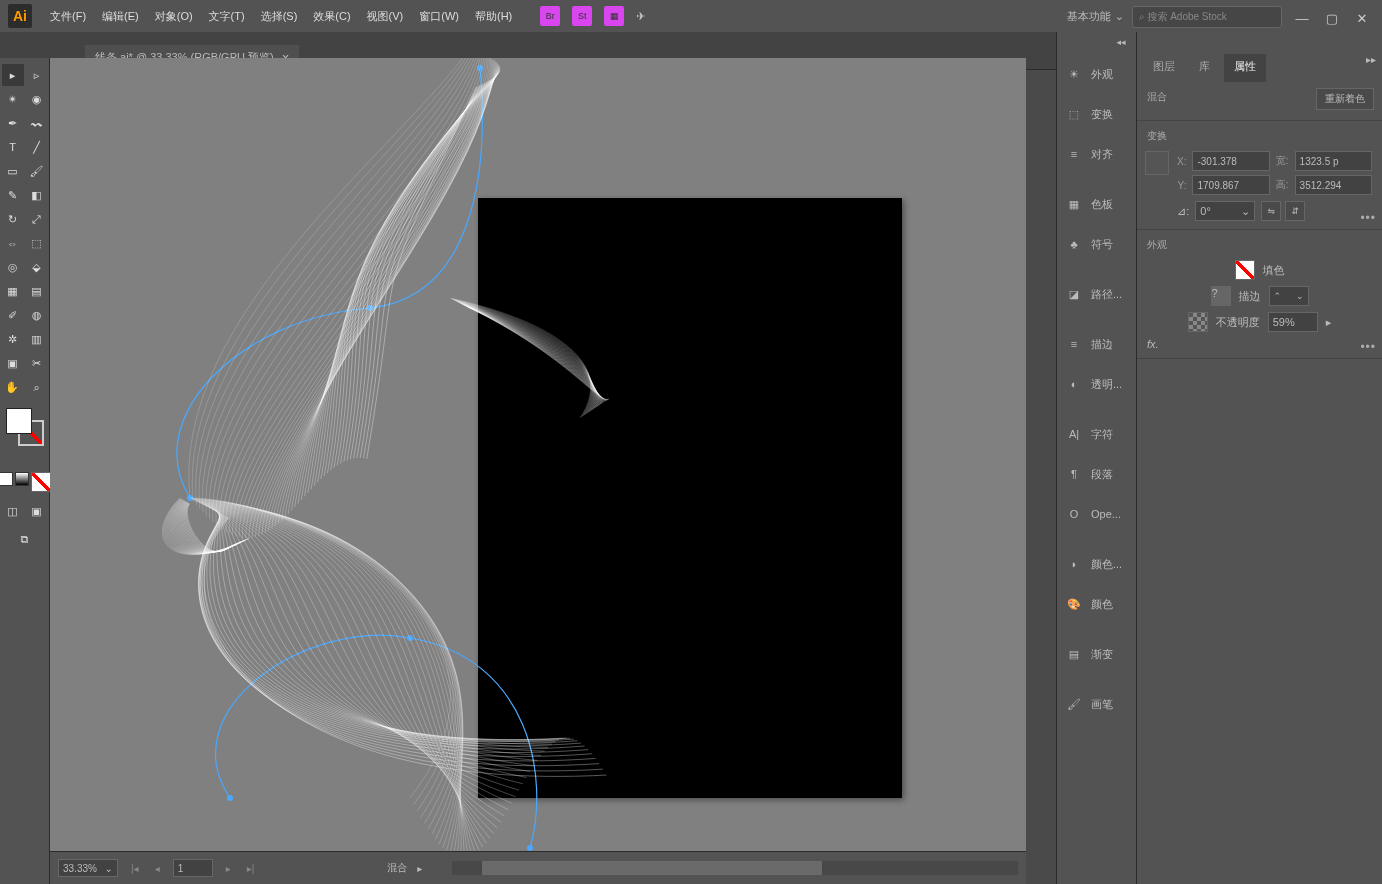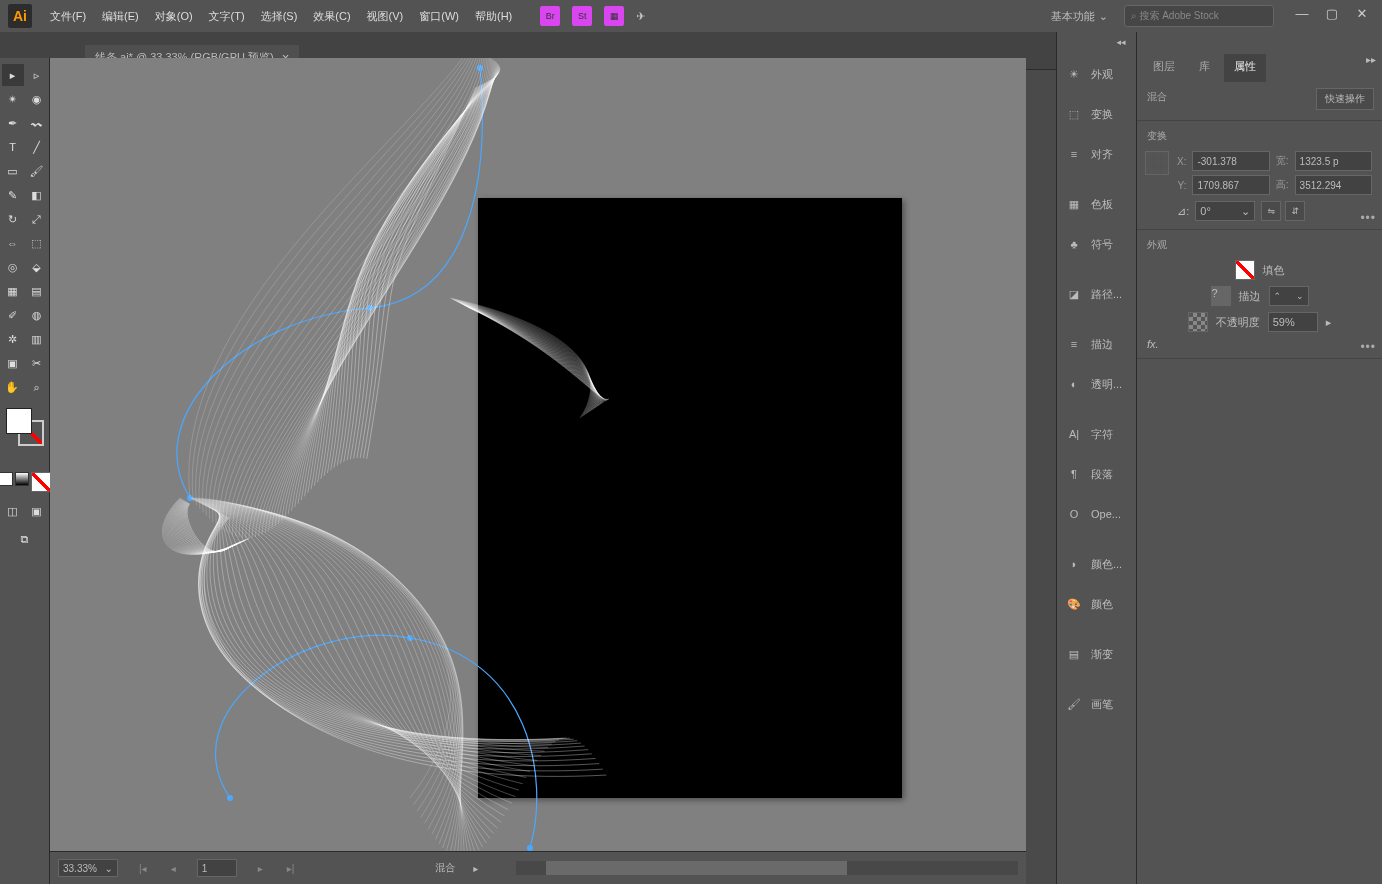--- a/index.html
+++ b/index.html
@@ -4,21 +4,21 @@
 <style>
 * { margin:0; padding:0; box-sizing:border-box; font-family:"Microsoft YaHei",sans-serif; user-select:none; }
 body { width:1382px; height:884px; background:#4a4a4a; color:#bbb; font-size:11px; overflow:hidden; position:relative; }
 
 
 .menubar { height:32px; background:#535353; display:flex; align-items:center; padding:14px 8px; position:relative; }
 .ai-logo { width:24px; height:24px; background:#2c2c2c; color:#ff9a00; font-weight:bold; font-size:14px; display:flex; align-items:center; justify-content:center; border-radius:2px; margin-right:10px; }
 .menuitem { padding:4px 8px; cursor:pointer; color:#ddd; }
 .menu-icons { display:flex; gap:12px; margin-left:20px; align-items:center; }
 .menu-icon { width:20px; height:20px; background:#d946ef; border-radius:2px; display:flex; align-items:center; justify-content:center; font-size:9px; color:#333; }
-.workspace-sel { margin-left:auto; display:flex; align-items:flex-start; gap:8px; }
+.workspace-sel { margin-left:auto; display:flex; align-items:flex-end; }
 .workspace-btn { padding:4px 8px; display:flex; align-items:center; gap:4px; }
 .search-box { width:150px; height:22px; background:#464646; border:1px solid #666; border-radius:3px; padding:0 6px; font-size:10px; color:#888; display:flex; align-items:center; }
 .winctrl { display:flex; gap:6px; margin-left:8px; }
 .winctrl span { width:24px; height:18px; display:flex; align-items:center; justify-content:center; font-size:13px; color:#ccc; }
 
 
 .tabbar { height:38px; background:#434343; display:flex; align-items:flex-end; padding-left:85px; border-bottom:1px solid #2a2a2a; }
 .tab { height:24px; background:#4f4f4f; padding:4px 10px; display:flex; align-items:center; gap:8px; font-size:11px; }
 .tab-close { font-size:13px; cursor:pointer; }
 
@@ -35,21 +35,21 @@
 .csw { width:14px; height:14px; border:1px solid #333; }
 
 
 .canvas-area { position:absolute; left:50px; top:58px; right:356px; bottom:24px; background:#808080; overflow:hidden; }
 .artboard { position:absolute; left:428px; top:140px; width:424px; height:600px; background:#000; box-shadow:2px 2px 6px rgba(0,0,0,.4); }
 .mesh { position:absolute; left:60px; top:0; width:560px; height:810px; pointer-events:none; }
 .sel-path { stroke:#4aa8ff; stroke-width:1.2; fill:none; }
 .anchor { fill:#4aa8ff; }
 
 
-.statusbar { position:absolute; left:50px; right:356px; bottom:0; height:24px; background:#535353; display:flex; align-items:center; padding:16px 8px; gap:18px; font-size:10px; border-top:1px solid #2a2a2a; }
+.statusbar { position:absolute; left:50px; right:356px; bottom:0; height:24px; background:#535353; display:flex; align-items:center; padding:16px 8px; gap:10px; font-size:10px; border-top:1px solid #2a2a2a; }
 .zoom-box { width:60px; height:18px; background:#424242; border:1px solid #666; display:flex; align-items:center; padding:0 4px; }
 .nav-arrow { color:#888; padding:0 3px; }
 .art-num { width:40px; height:18px; background:#424242; border:1px solid #666; display:flex; align-items:center; padding:0 4px; }
 .status-txt { margin-left:120px; }
 .scrollbar { flex:1; height:14px; background:#484848; position:relative; margin-left:20px; }
 .scroll-thumb { position:absolute; left:30px; width:60%; height:100%; background:#6a6a6a; }
 
 
 .dock-col { position:absolute; right:246px; top:32px; width:80px; bottom:0; background:#535353; border-left:1px solid #2a2a2a; }
 .dock-collapse { position:absolute; right:0; top:0; width:30px; height:20px; display:flex; align-items:center; justify-content:center; font-size:9px; }
@@ -486,21 +486,21 @@
 <div class="prop-panel">
   <div class="prop-tabs">
     <div class="ptab">图层</div>
     <div class="ptab">库</div>
     <div class="ptab act">属性</div>
     <div class="ptab-min">▸▸</div>
   </div>
 
   <div class="psection">
     <div class="psection-h">混合</div>
-    <div class="tool-opt-btn">快速操作</div>
+    <div class="tool-opt-btn">重新着色</div>
   </div>
 
   <div class="psection">
     <div class="psection-h">变换</div>
     <div class="ref-point">
         <span></span>
         <span></span>
         <span></span>
         <span></span>
         <span></span>

